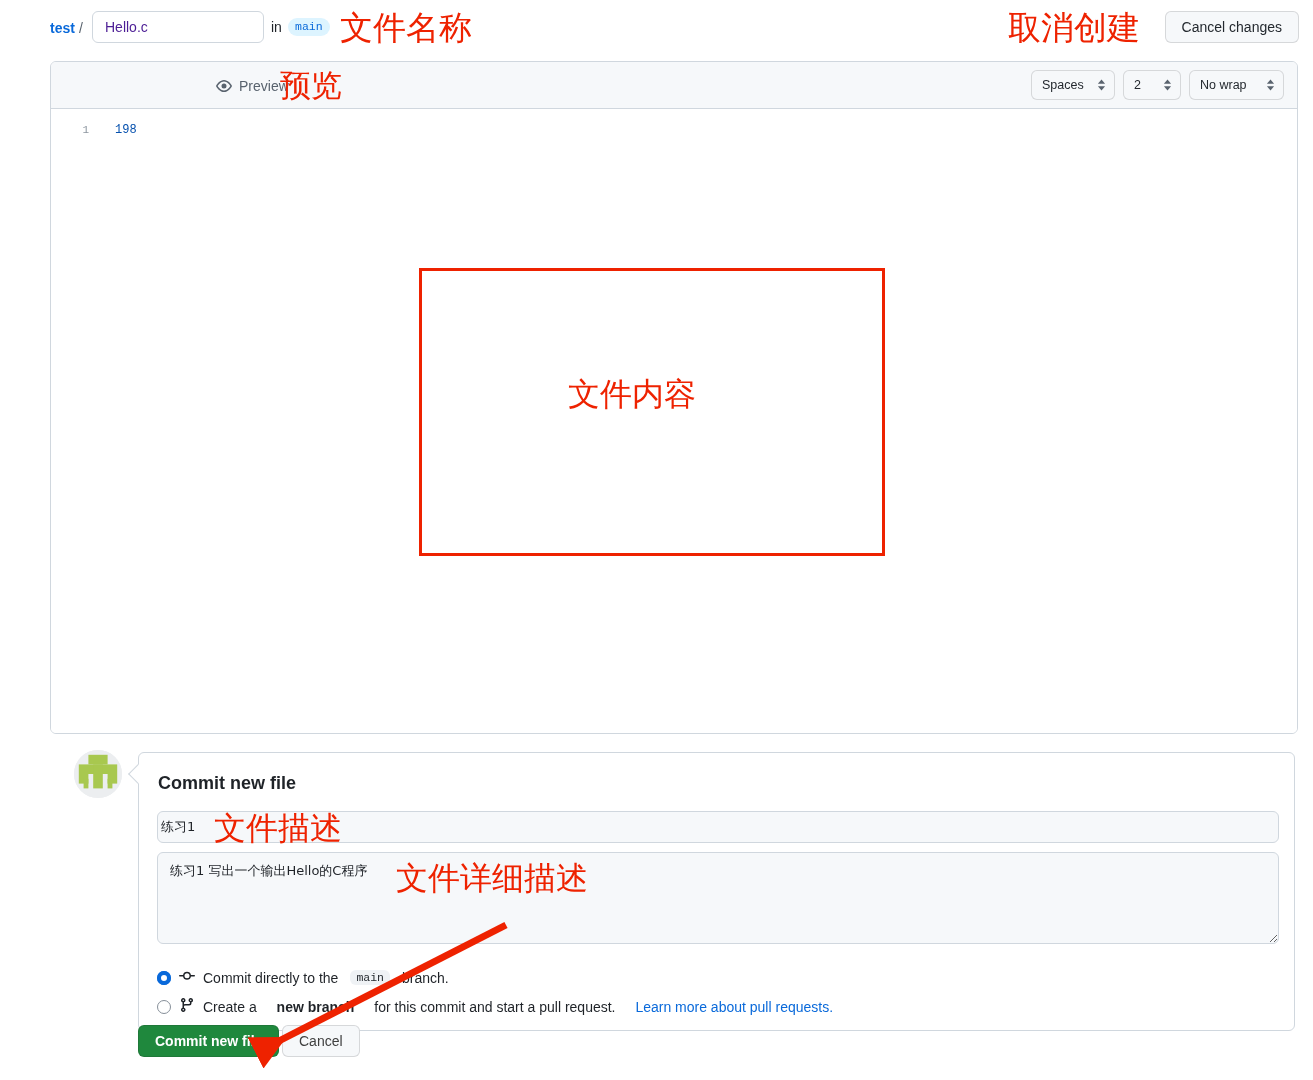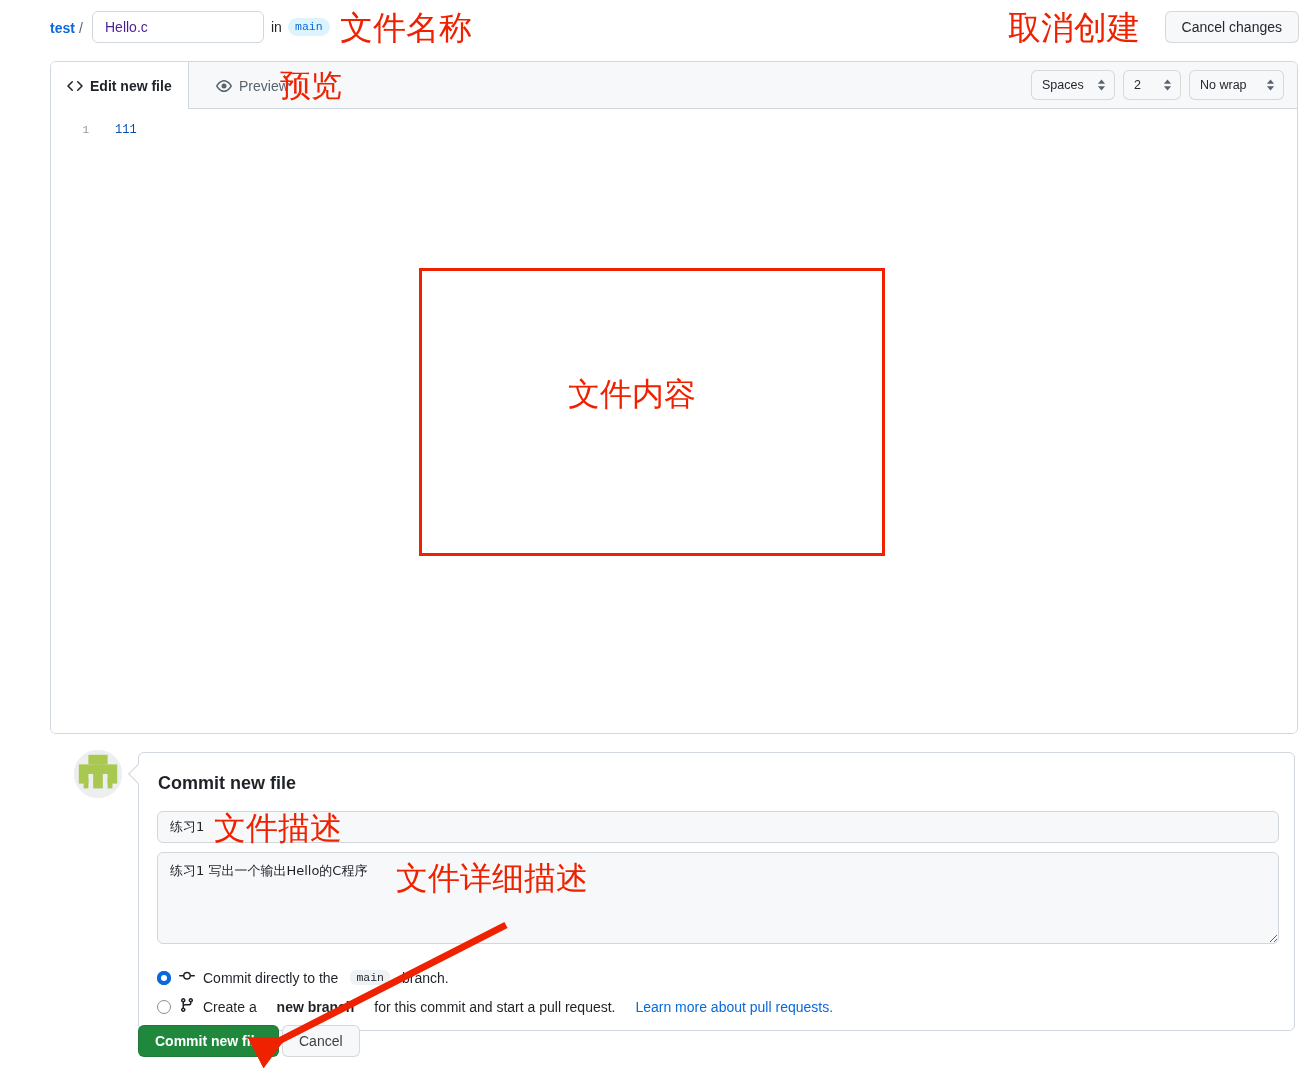--- a/index.html
+++ b/index.html
@@ -173,21 +173,21 @@
   }
   .commit-title {
     position: absolute; left: 19px; top: 20px;
     font-size: 18px; font-weight: 600; color: #1f2328;
   }
   .commit-msg-input {
     position: absolute; left: 18px; top: 58px;
     width: 1122px; height: 32px;
     border: 1px solid #d0d7de; border-radius: 6px;
     background: #f6f8fa;
-    padding: 0 12px;
+    padding: 0 3px;
     font-size: 13px; color: #1f2328;
     font-family: "DejaVu Sans", "Liberation Sans", sans-serif;
     outline: none;
   }
   .commit-desc-textarea {
     position: absolute; left: 18px; top: 99px;
     width: 1122px; height: 92px;
     border: 1px solid #d0d7de; border-radius: 6px;
     background: #f6f8fa;
     padding: 8px 12px;
@@ -275,28 +275,20 @@
     <span class="in-label">in</span>
     <span class="branch-badge">main</span>
 
     <button class="cancel-changes-btn">Cancel changes</button>
   </div>
 
   <div class="editor-card">
 
     <div class="editor-toolbar">
 
-      <div class="tab tab-edit">
-        <span>
-          <svg width="16" height="16" viewBox="0 0 16 16" fill="currentColor" aria-hidden="true">
-            <path d="M4.72 3.22a.75.75 0 0 1 1.06 1.06L2.06 8l3.72 3.72a.75.75 0 1 1-1.06 1.06L.47 8.53a.75.75 0 0 1 0-1.06Zm6.56 0a.75.75 0 1 0-1.06 1.06L13.94 8l-3.72 3.72a.75.75 0 1 0 1.06 1.06l4.25-4.25a.75.75 0 0 0 0-1.06Z"></path>
-          </svg>
-        </span>
-        <span>Edit new file</span>
-      </div>
 
       <div class="tab tab-preview">
         <span>
           <svg width="16" height="16" viewBox="0 0 16 16" fill="currentColor" aria-hidden="true">
             <path d="M8 2c1.981 0 3.671.992 4.933 2.078 1.27 1.091 2.187 2.345 2.637 3.023a1.62 1.62 0 0 1 0 1.798c-.45.678-1.367 1.932-2.637 3.023C11.67 13.008 9.981 14 8 14c-1.981 0-3.671-.992-4.933-2.078C1.797 10.83.88 9.576.43 8.898a1.62 1.62 0 0 1 0-1.798c.45-.677 1.367-1.931 2.637-3.022C4.33 2.992 6.019 2 8 2Zm0 1.5c-1.48 0-2.863.746-4.002 1.724C2.87 6.194 2.045 7.31 1.608 8c.437.69 1.262 1.806 2.39 2.776C5.137 11.754 6.52 12.5 8 12.5s2.863-.746 4.002-1.724c1.128-.97 1.953-2.086 2.39-2.776-.437-.69-1.262-1.806-2.39-2.776C10.863 4.246 9.48 3.5 8 3.5ZM8 5.5a2.5 2.5 0 1 1 0 5 2.5 2.5 0 0 1 0-5Z"></path>
           </svg>
         </span>
         <span>Preview</span>
       </div>
 
@@ -327,21 +319,21 @@
                 <path d="M5 13 L9 8.5 L1 8.5 Z"></path>
             </svg>
           </span>
         </div>
       </div>
     </div>
 
     <div class="code-area">
       <div class="code-line">
         <span class="ln">1</span>
-        <span class="lc">111</span>
+        <span class="lc">198</span>
       </div>
     </div>
   </div>
 
   <div class="avatar">
     <svg width="48" height="48" viewBox="0 0 10 10" aria-hidden="true">
       <rect width="10" height="10" fill="#eceef0"></rect>
       <g fill="#a8c84f">
         <rect x="3" y="1" width="4" height="2"></rect>
         <rect x="1" y="3" width="8" height="2"></rect>

